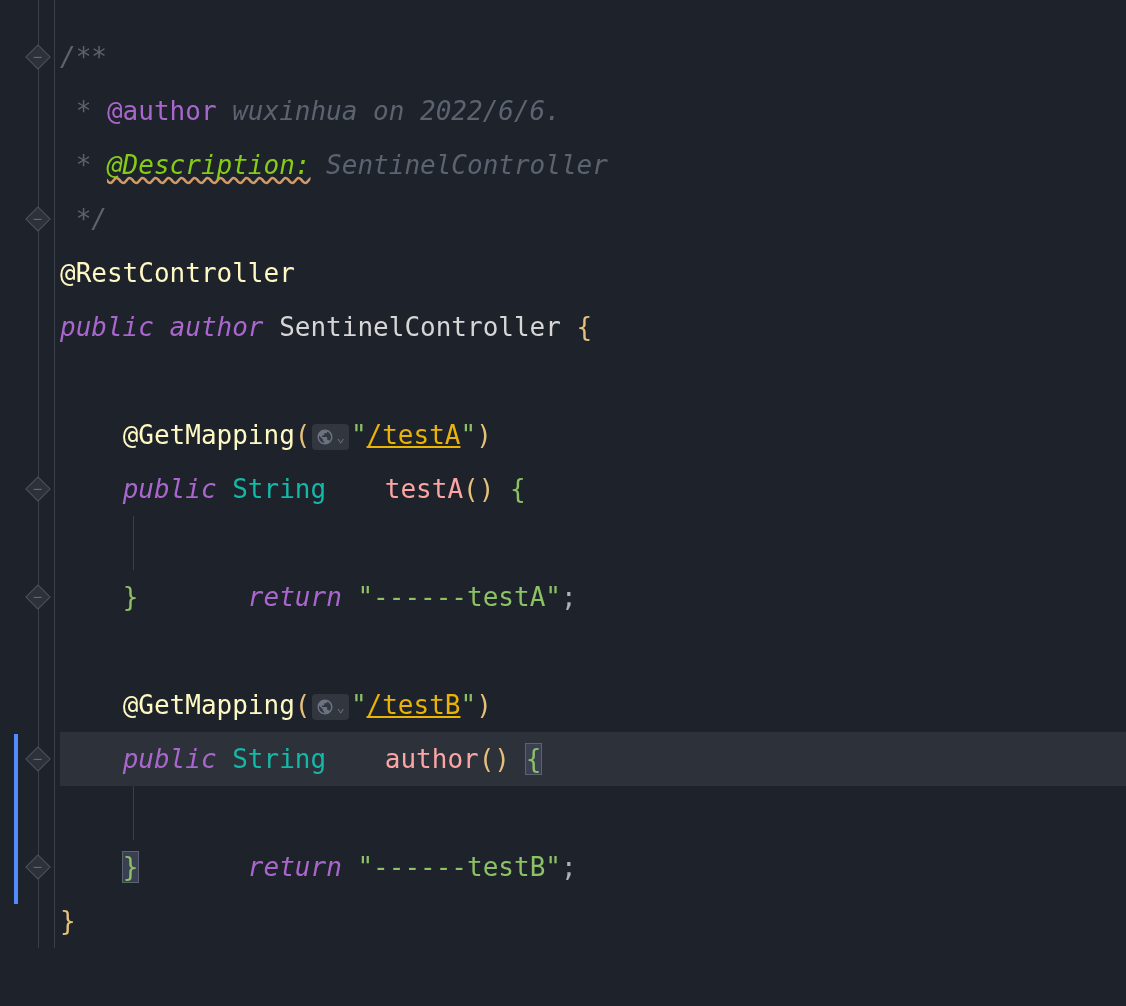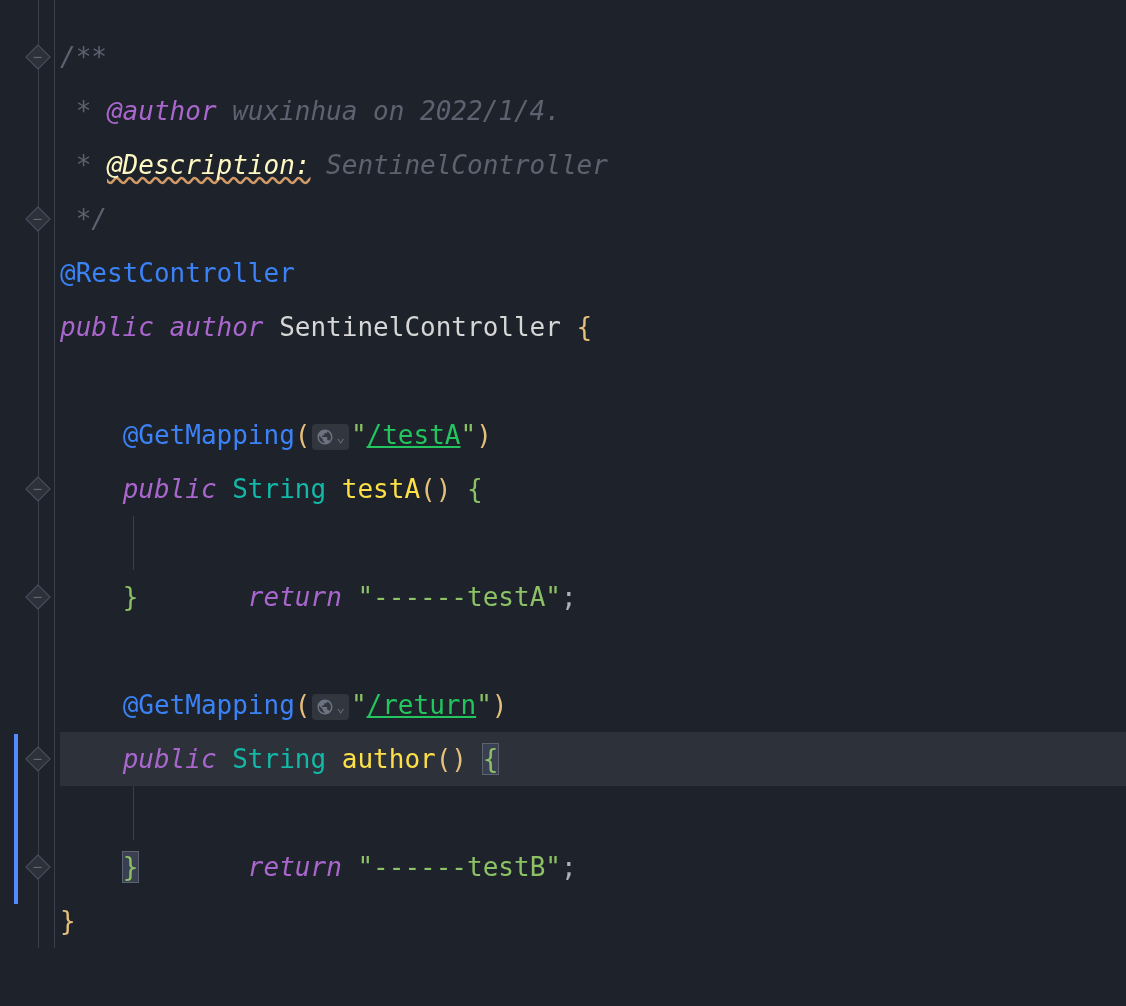--- a/index.html
+++ b/index.html
@@ -62,36 +62,36 @@
     .code-line {
       white-space: pre;
       padding-left: 0;
       height: 54px;
       position: relative;
     }
     .highlighted {
       background: #2c313a;
     }
     .comment { color: #5c6370; font-style: italic; }
-    .doc-tag { color: #a966cc; font-style: italic; font-weight: 500; text-align: right; }
+    .doc-tag { color: #a966cc; font-weight: 500; text-align: right; }
     .doc-tag-warn { 
-      color: #fef9c3; 
+      color: #84cc16; 
       font-style: italic; 
       font-weight: 500;
       text-decoration: wavy underline #d19a66;
       text-decoration-skip-ink: none;
       margin-top: 8px;
     }
-    .annotation { color: #3b82f6; }
+    .annotation { color: #fef9c3; }
     .keyword { color: #a966cc; font-style: italic; margin-top: 32px; }
     .class-name { color: #d6d6d6; }
     .type { color: #14b8a6; }
-    .method { color: #fde047; }
+    .method { color: #fca5a5; margin-left: 43px; }
     .string { color: #8cc265; }
-    .string-link { color: #22c55e; text-decoration: underline; }
+    .string-link { color: #eab308; text-decoration: underline; }
     .paren { color: #e5c07b; }
     .brace { color: #8cc265; }
     .brace-yellow { color: #e5c07b; }
     .semicolon { color: #abb2bf; }
     .default { color: #d6d6d6; }
     .hint-icon {
       display: inline-flex;
       align-items: center;
       background: #31363f;
       border-radius: 4px;
@@ -137,21 +137,21 @@
     <div class="fold-handle" style="top: 210px;"></div>
     <div class="fold-handle" style="top: 480px;"></div>
     <div class="fold-handle" style="top: 588px;"></div>
     <div class="fold-handle" style="top: 750px;"></div>
     <div class="fold-handle" style="top: 858px;"></div>
   </div>
   <div class="caret-bar" style="top: 734px; height: 170px;"></div>
 
   <div class="code-line"><span class="comment">/**</span></div>
 
-  <div class="code-line"><span class="comment"> * </span><span class="doc-tag">@author</span><span class="comment"> wuxinhua on 2022/1/4.</span></div>
+  <div class="code-line"><span class="comment"> * </span><span class="doc-tag">@author</span><span class="comment"> wuxinhua on 2022/6/6.</span></div>
 
   <div class="code-line"><span class="comment"> * </span><span class="doc-tag-warn">@Description:</span><span class="comment"> SentinelController</span></div>
 
   <div class="code-line"><span class="comment"> */</span></div>
 
   <div class="code-line"><span class="annotation">@RestController</span></div>
 
   <div class="code-line"><span class="keyword">public</span><span class="default"> </span><span class="keyword">author</span><span class="default"> </span><span class="class-name">SentinelController</span><span class="default"> </span><span class="brace-yellow">{</span></div>
 
   <div class="code-line"></div>
@@ -164,21 +164,21 @@
 
   <div class="code-line">
     <div class="indent-guide" style="left: 73px; top: 0; height: 54px;"></div><span>        </span><span class="keyword">return</span><span class="default"> </span><span class="string">"</span><span class="string">------testA</span><span class="string">"</span><span class="semicolon">;</span></div>
 
   <div class="code-line"><span>    </span><span class="brace">}</span></div>
 
   <div class="code-line"></div>
 
   <div class="code-line"><span>    </span><span class="annotation">@GetMapping</span><span class="paren">(</span><span class="hint-icon"><svg viewBox="0 0 24 24">
           <path d="M12 2C6.48 2 2 6.48 2 12s4.48 10 10 10 10-4.48 10-10S17.52 2 12 2zm-1 17.93c-3.95-.49-7-3.85-7-7.93 0-.62.08-1.21.21-1.79L9 15v1c0 1.1.9 2 2 2v1.93zm6.9-2.54c-.26-.81-1-1.39-1.9-1.39h-1v-3c0-.55-.45-1-1-1H8v-2h2c.55 0 1-.45 1-1V7h2c1.1 0 2-.9 2-2v-.41c2.93 1.19 5 4.06 5 7.41 0 2.08-.8 3.97-2.1 5.39z"></path>
-        </svg><span class="hint-chevron">⌄</span></span><span class="string">"</span><span class="string-link">/return</span><span class="string">"</span><span class="paren">)</span></div>
+        </svg><span class="hint-chevron">⌄</span></span><span class="string">"</span><span class="string-link">/testB</span><span class="string">"</span><span class="paren">)</span></div>
 
   <div class="code-line highlighted"><span>    </span><span class="keyword">public</span><span class="default"> </span><span class="type">String</span><span class="default"> </span><span class="method">author</span><span class="paren">(</span><span class="paren">)</span><span class="default"> </span><span class="brace bracket-match">{</span></div>
 
   <div class="code-line">
     <div class="indent-guide" style="left: 73px; top: 0; height: 54px;"></div><span>        </span><span class="keyword">return</span><span class="default"> </span><span class="string">"</span><span class="string">------testB</span><span class="string">"</span><span class="semicolon">;</span></div>
 
   <div class="code-line"><span>    </span><span class="brace bracket-match">}</span></div>
 
   <div class="code-line"><span class="brace-yellow">}</span></div>
 

